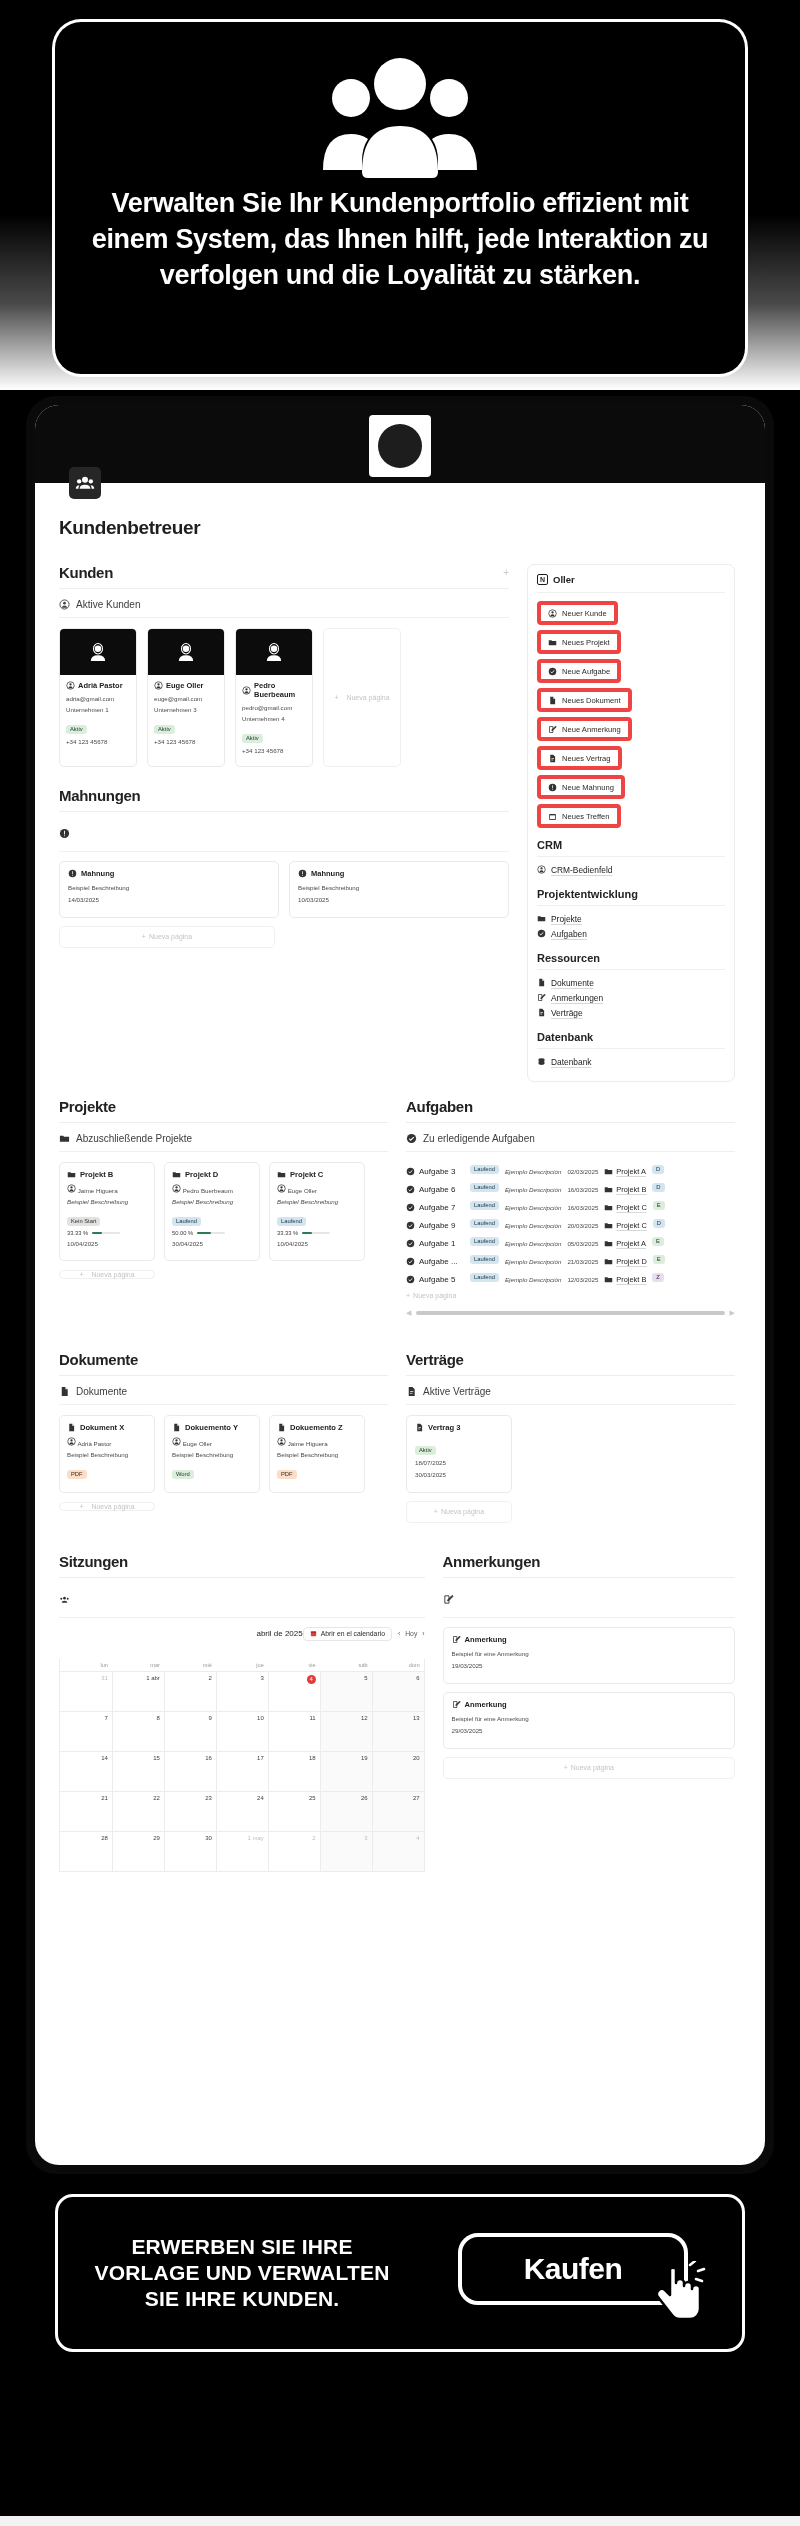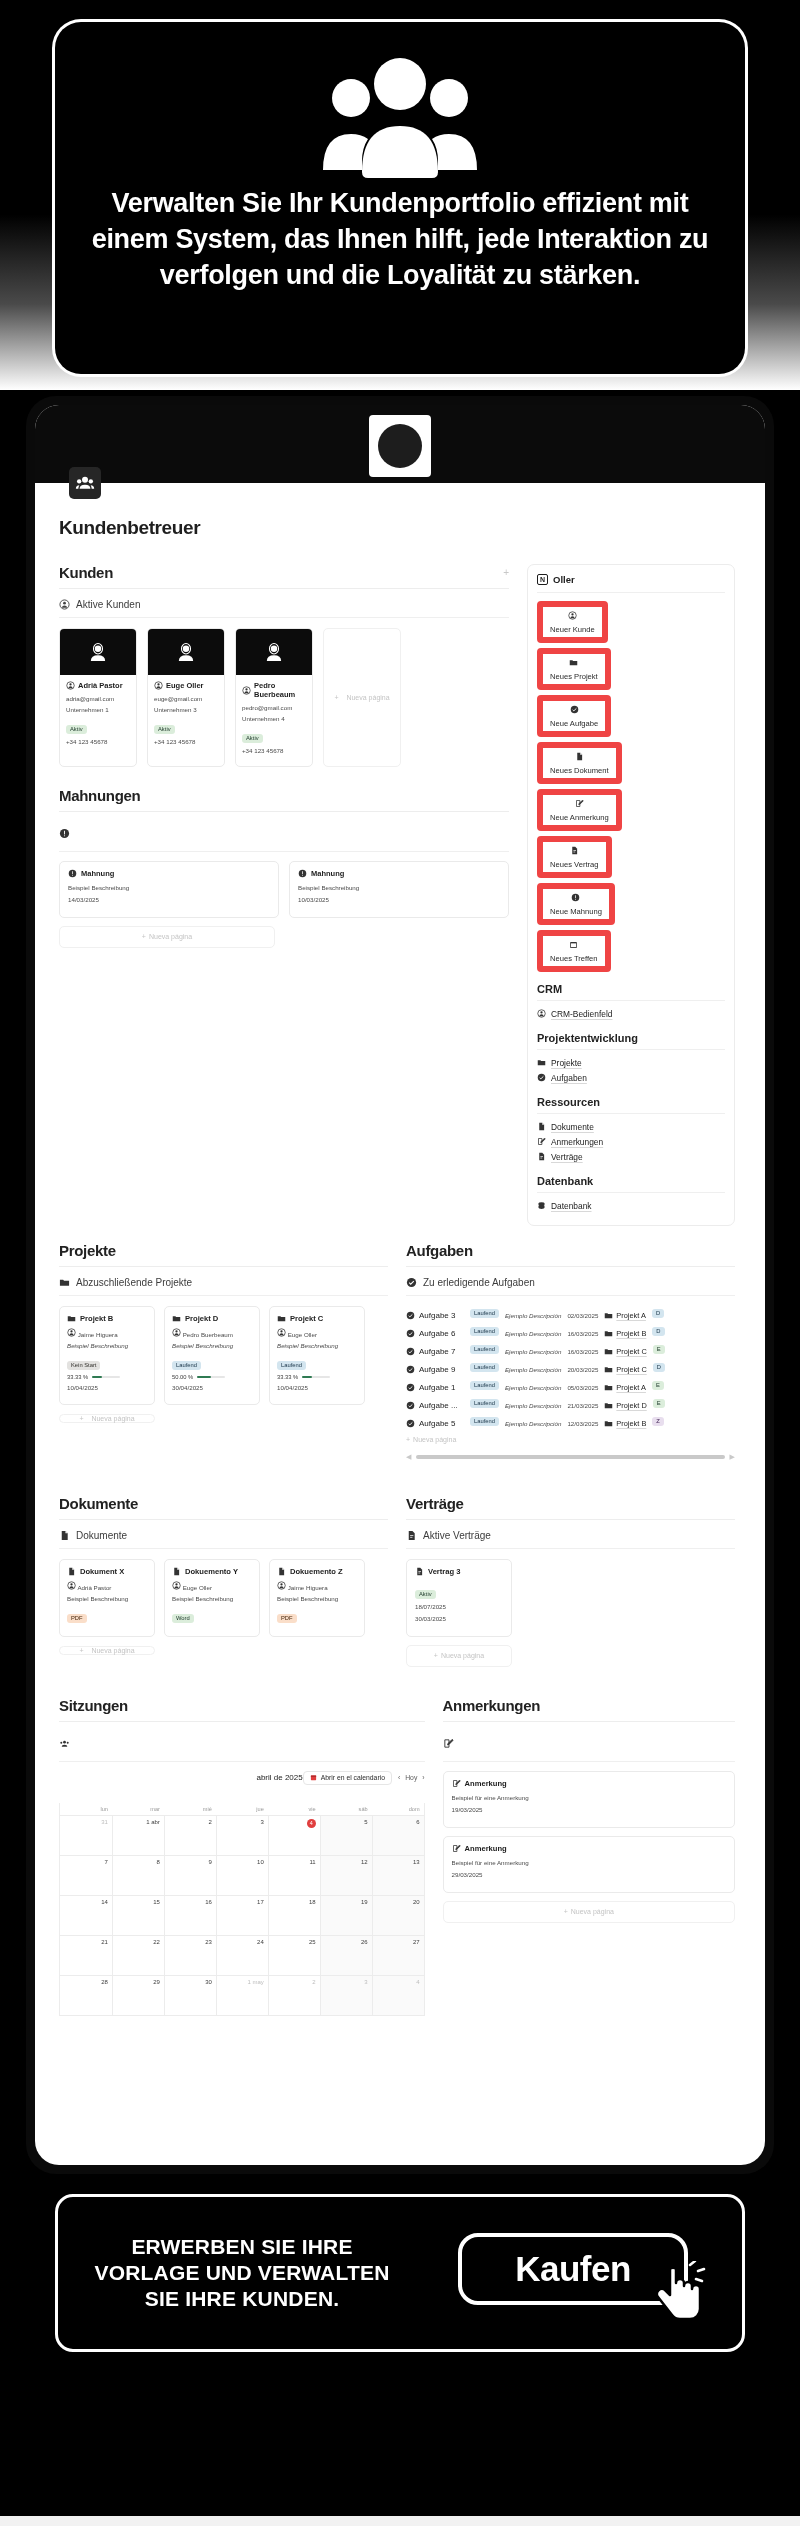--- a/index.html
+++ b/index.html
@@ -124,23 +124,23 @@
   .side-panel {
     border:1px solid #ececec; border-radius:7px; padding:9px 9px 12px;
     background:#fff;
   }
   .side-brand { display:flex; align-items:center; gap:5px; font-size:9.5px; font-weight:600; color:#1d1d1d;
                 padding-bottom:7px; border-bottom:1px solid #efefef; margin-bottom:8px;}
   .side-brand .nlogo { width:11px; height:11px; border:1px solid #1d1d1d; border-radius:2px;
                        font-size:7px; display:flex;align-items:center;justify-content:center;font-weight:700;}
   .btn-stack { display:flex; flex-direction:column; gap:5px; }
   .sbtn {
-    border:6px solid #ef4444; border-radius:4px; padding:3.5px 7px;
+    border:4px solid #ef4444; border-radius:4px; padding:3.5px 7px;
     font-size:7.6px; color:#2b2b2b; display:inline-flex; align-items:center; gap:5px;
-    align-self:flex-start; background:#fff;flex-direction:column;
+    align-self:flex-start; background:#fff;
   }
   .side-h { font-size:11px; font-weight:700; color:#222; margin:11px 0 5px;
             padding-bottom:5px; border-bottom:1px solid #efefef;}
   .slink { display:flex; align-items:center; gap:5px; font-size:8.4px; color:#222; padding:2.5px 0; }
   .slink u { text-decoration: underline; text-decoration-color:#d8d8d8; text-underline-offset:2px;}
 
   
   .two-col { display:flex; gap:18px; }
   .two-col > div { flex:1; min-width:0; }
   .pgrid { display:flex; flex-wrap:wrap; gap:9px; }
@@ -216,21 +216,21 @@
   }
   .cta-text {
     color:#fff; font-weight:800; font-size:21px; line-height:1.25; text-align:center;
     letter-spacing:0.2px; width:300px;
   }
   .cta-btn-wrap { position:relative; width:250px; height:92px; }
   .cta-btn {
     position:absolute; left:0; top:6px; width:230px; height:72px;
     border:4px solid #fff; border-radius:20px;
     display:flex; align-items:center; justify-content:center;
-    color:#fff; font-weight:800; font-size:35px; letter-spacing:-0.5px;
+    color:#fff; font-weight:800; font-size:30px; letter-spacing:-0.5px;
   }
   .cursor { position:absolute; right:-2px; top:34px; width:64px; height:64px; }
   .bottom-strip { position:absolute; left:0; top:2516px; width:800px; height:10px; background:#f2f2f2; }
 </style>
 </head>
 <body>
 
 <div class="hero-wrap">
   <div class="hero-card">
     <span class="ico hero-icon">

